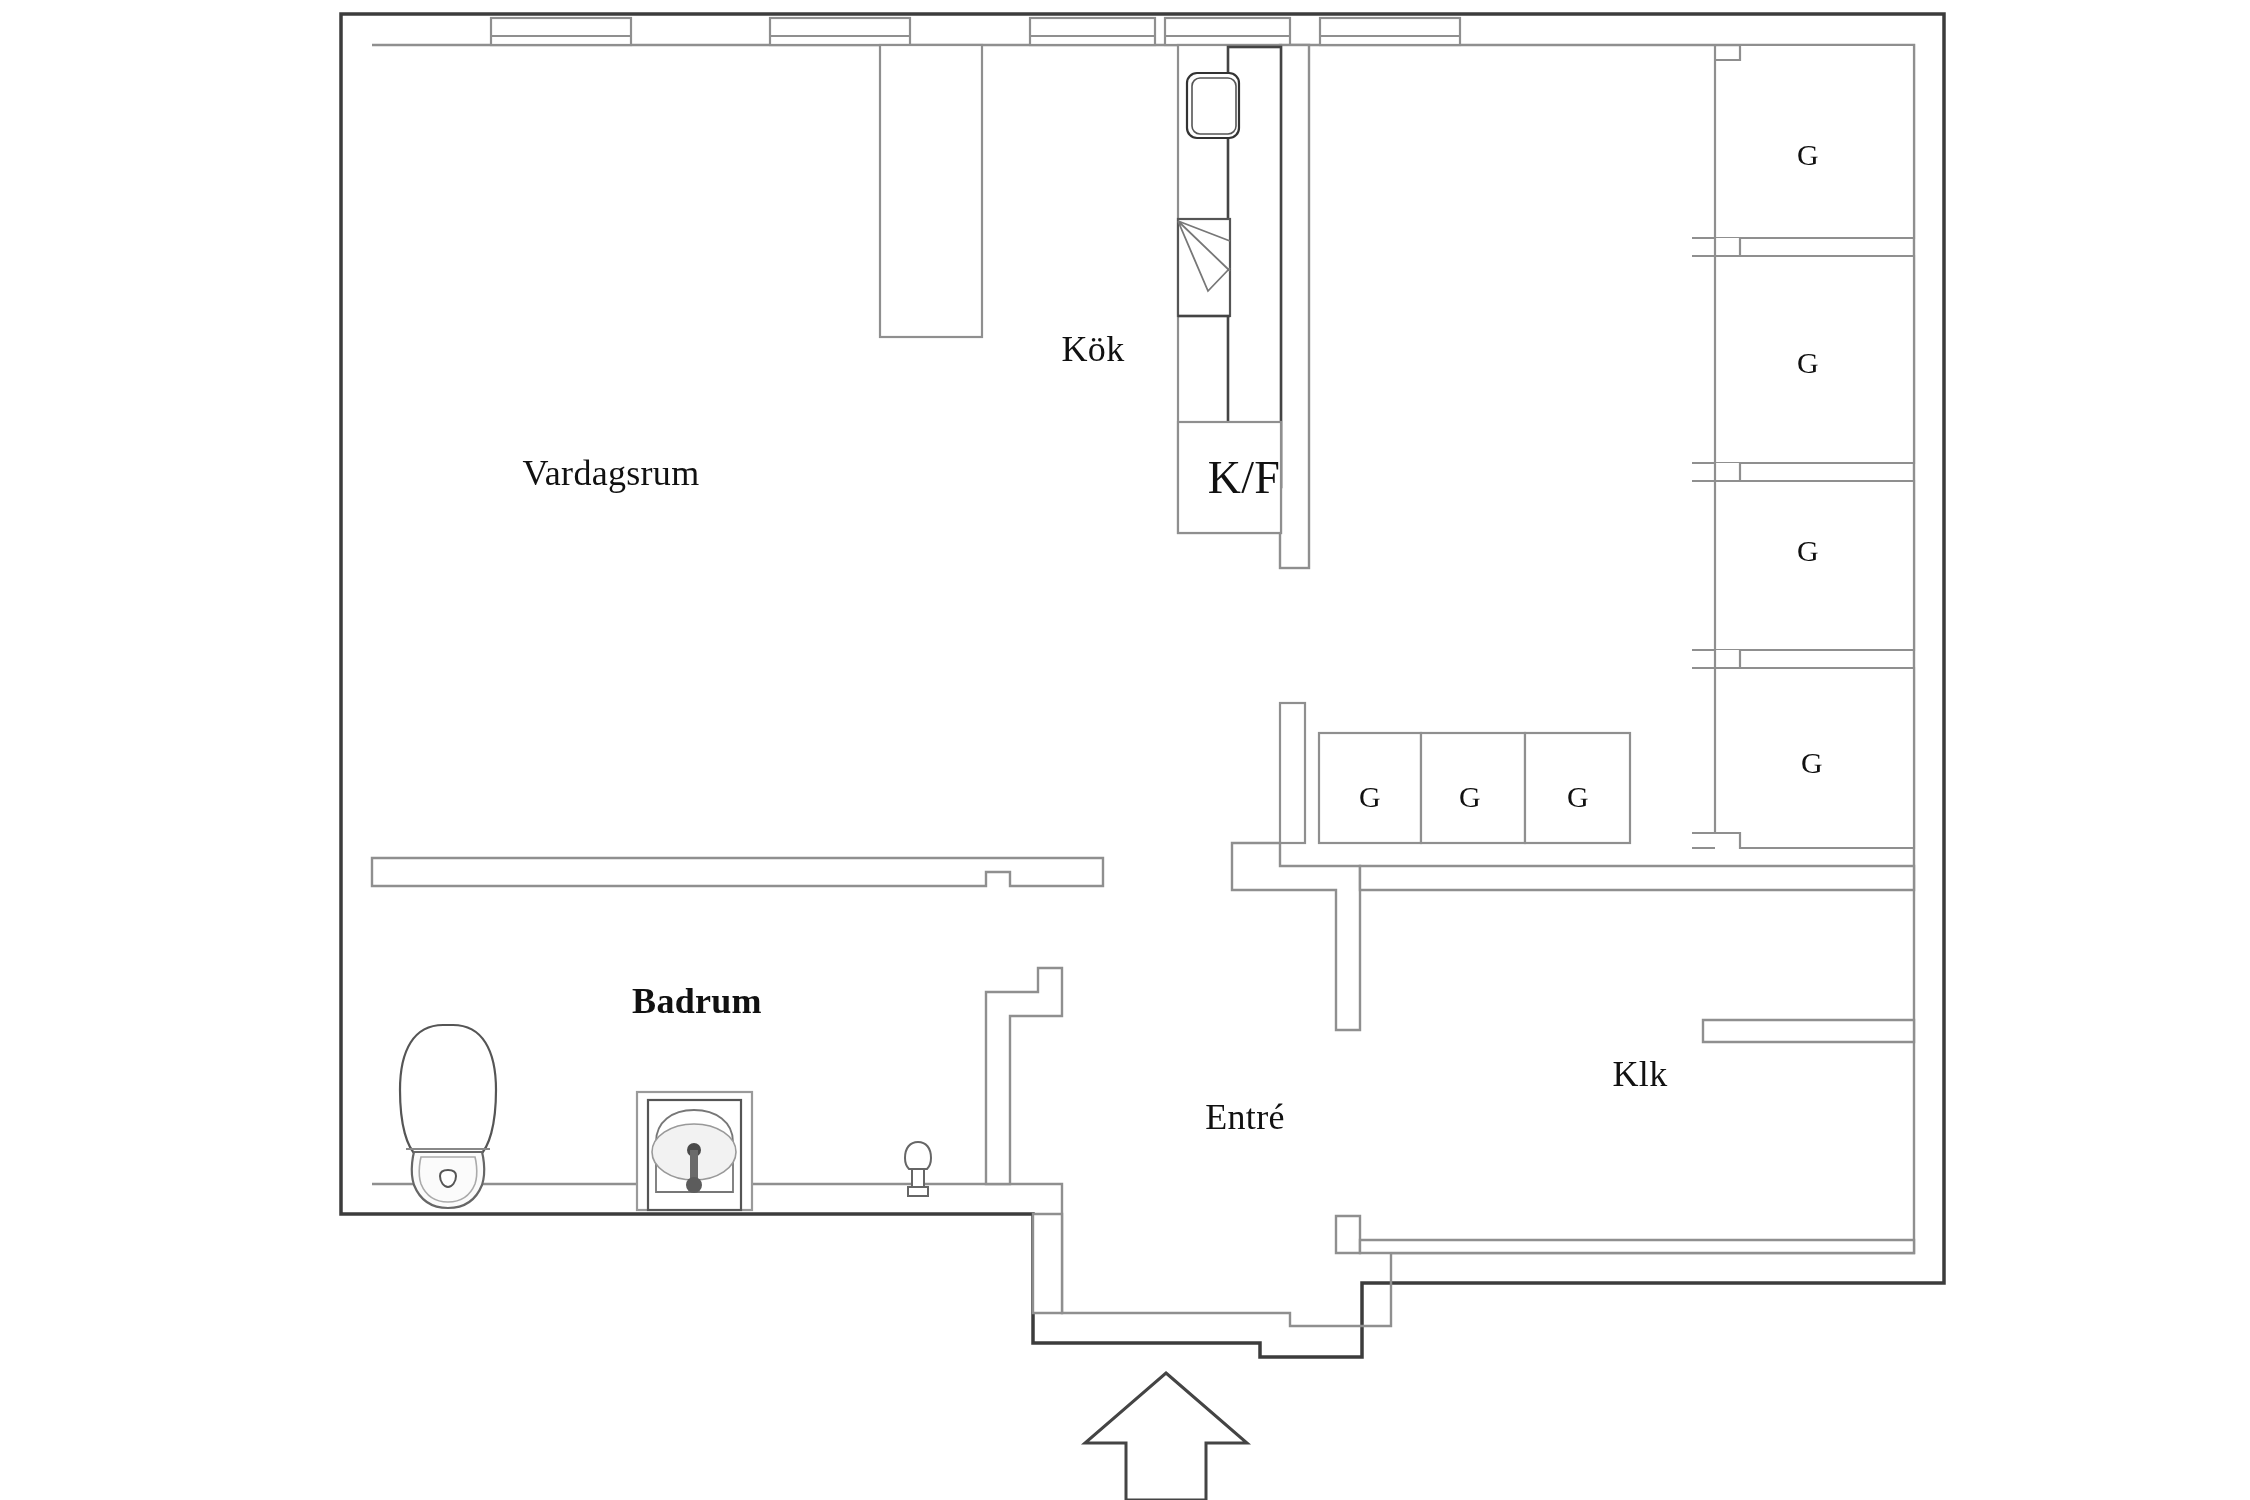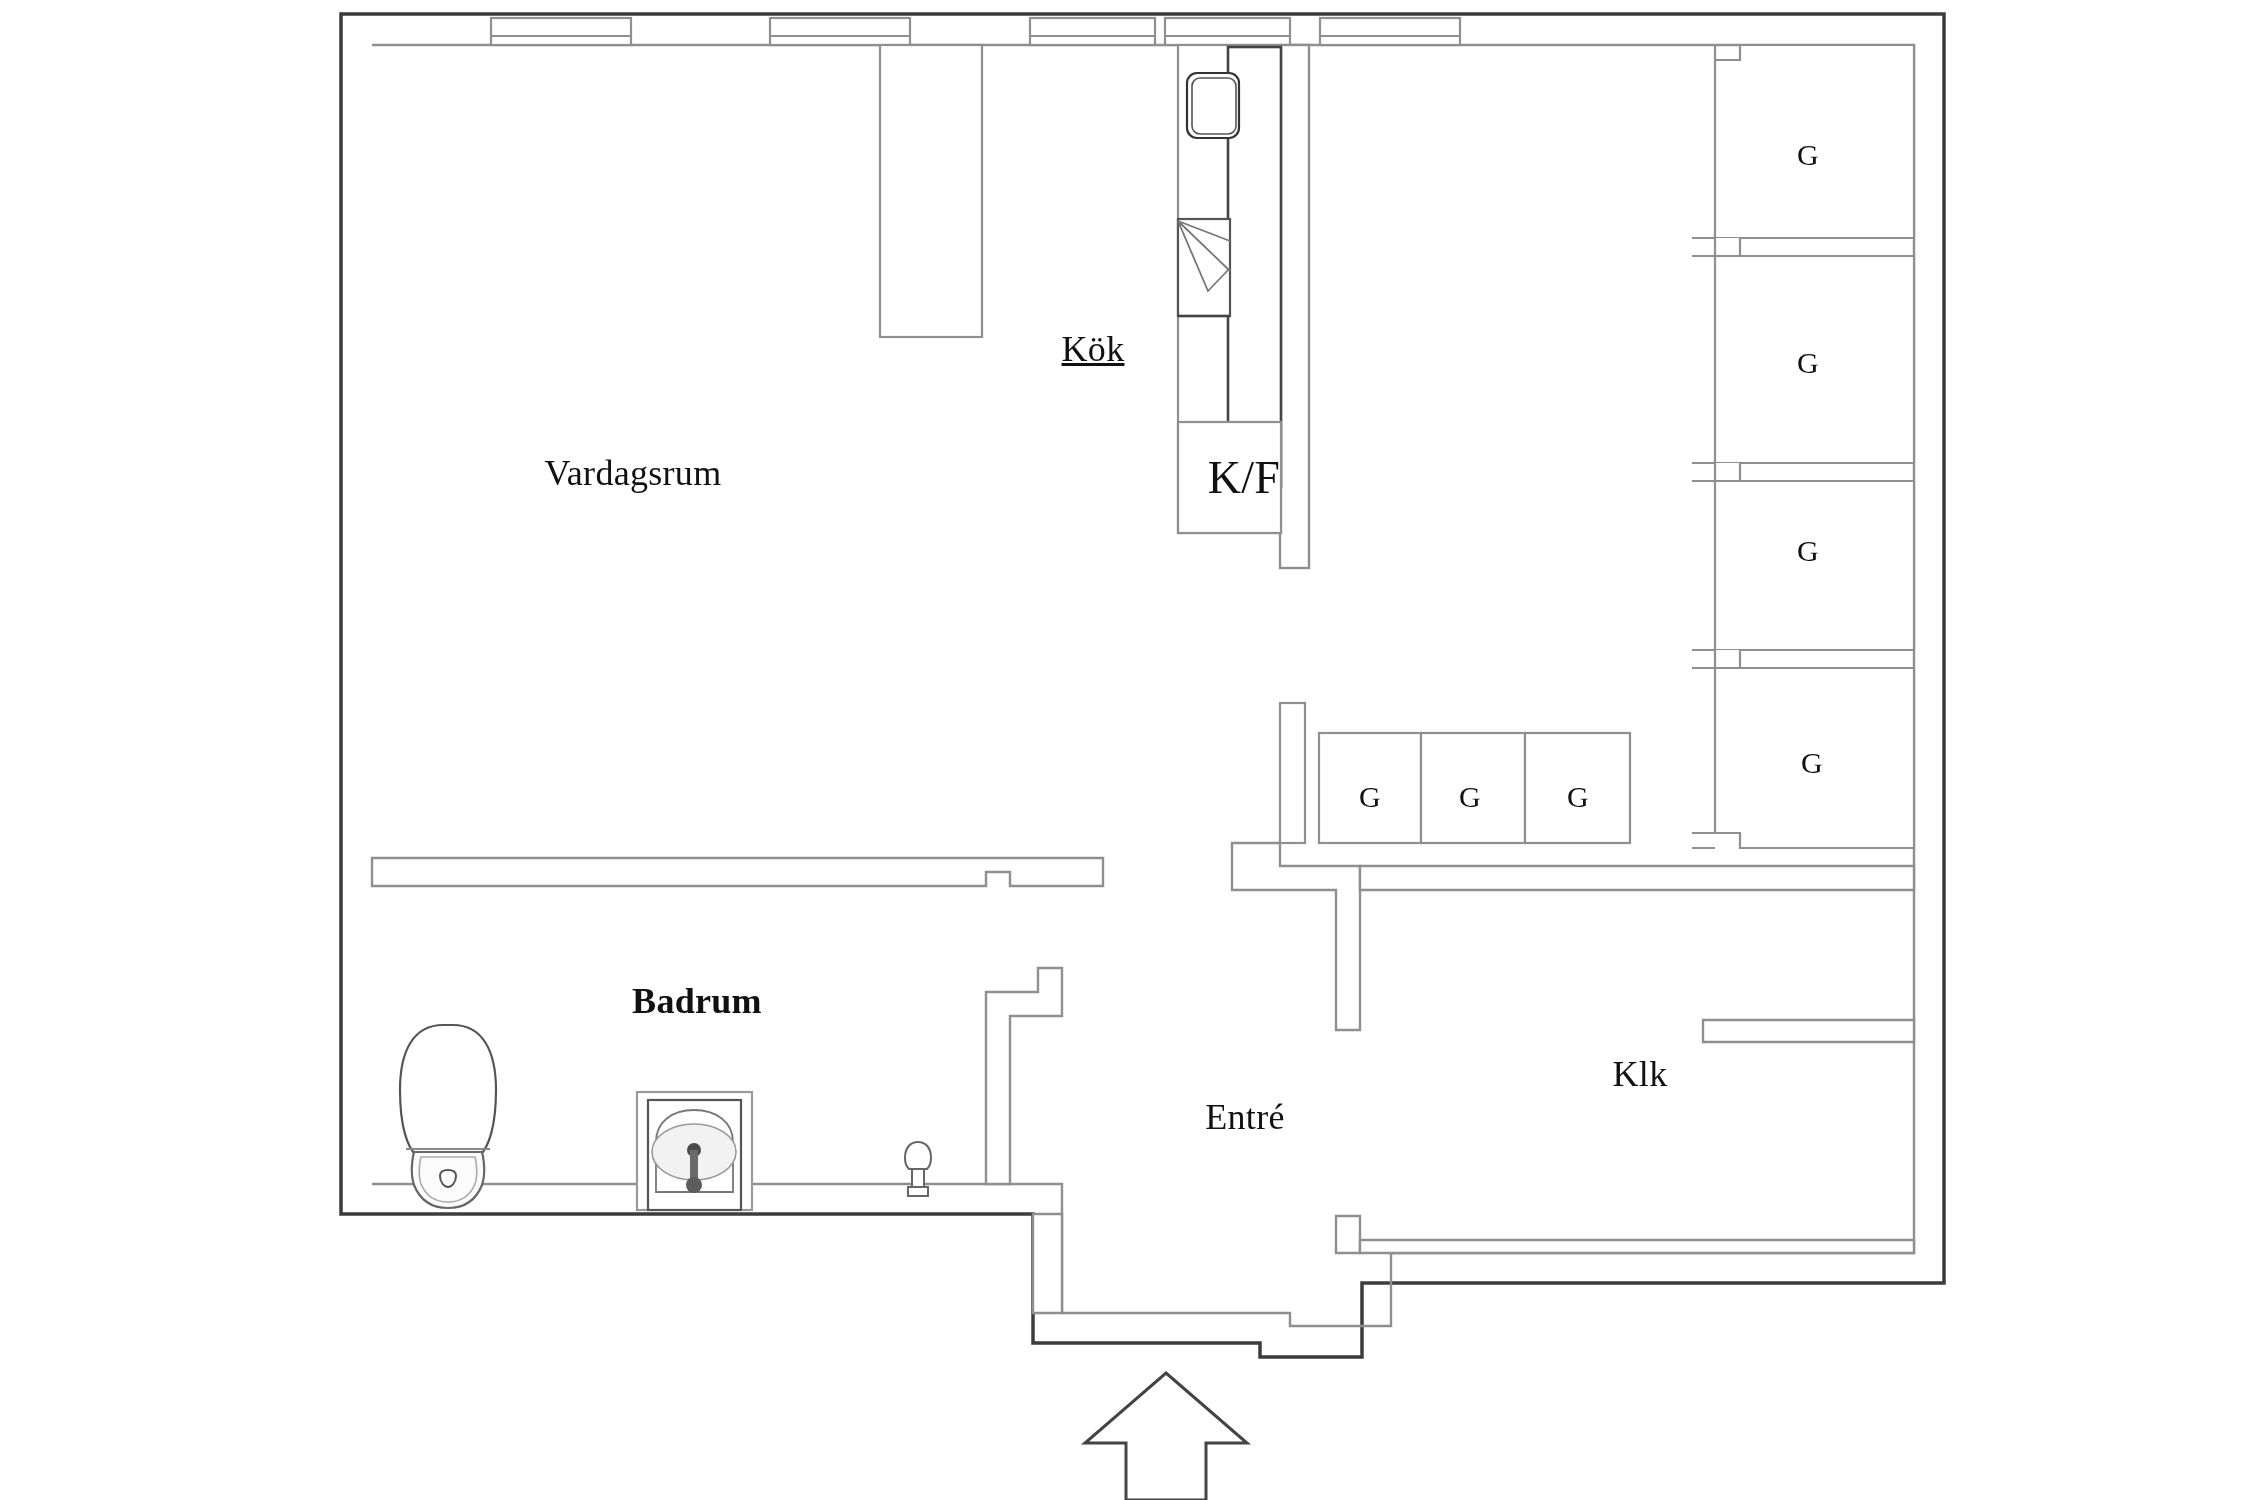--- a/index.html
+++ b/index.html
@@ -200,22 +200,22 @@
       <rect x="908" y="1187" width="20" height="9" fill="#ffffff" stroke="#666666" stroke-width="2"></rect>
     </g>
 
     <g>
       <path d="M 1166,1373 L 1247,1443 L 1206,1443 L 1206,1500
                L 1126,1500 L 1126,1443 L 1085,1443 Z" fill="#ffffff" stroke="#444444" stroke-width="3"></path>
     </g>
 
   </svg>
 
-  <div class="room-label lbl-lg" style="left:633px; top:473px;">Vardagsrum</div>
-  <div class="room-label lbl-lg" style="left:1093px; top:349px;text-decoration:underline;">Kök</div>
+  <div class="room-label lbl-lg" style="left:611px; top:473px;">Vardagsrum</div>
+  <div class="room-label lbl-lg" style="left:1093px; top:349px;">Kök</div>
   <div class="room-label lbl-md" style="left:1244px; top:477px;">K/F</div>
   <div class="room-label lbl-lg" style="left:697px; top:1001px;font-weight:bold;">Badrum</div>
   <div class="room-label lbl-lg" style="left:1245px; top:1117px;">Entré</div>
   <div class="room-label lbl-lg" style="left:1640px; top:1074px;">Klk</div>
 
   <div class="room-label lbl-sm" style="left:1808px; top:155px;">G</div>
   <div class="room-label lbl-sm" style="left:1808px; top:363px;">G</div>
   <div class="room-label lbl-sm" style="left:1808px; top:551px;">G</div>
   <div class="room-label lbl-sm" style="left:1812px; top:763px;">G</div>
   <div class="room-label lbl-sm" style="left:1370px; top:797px;">G</div>

